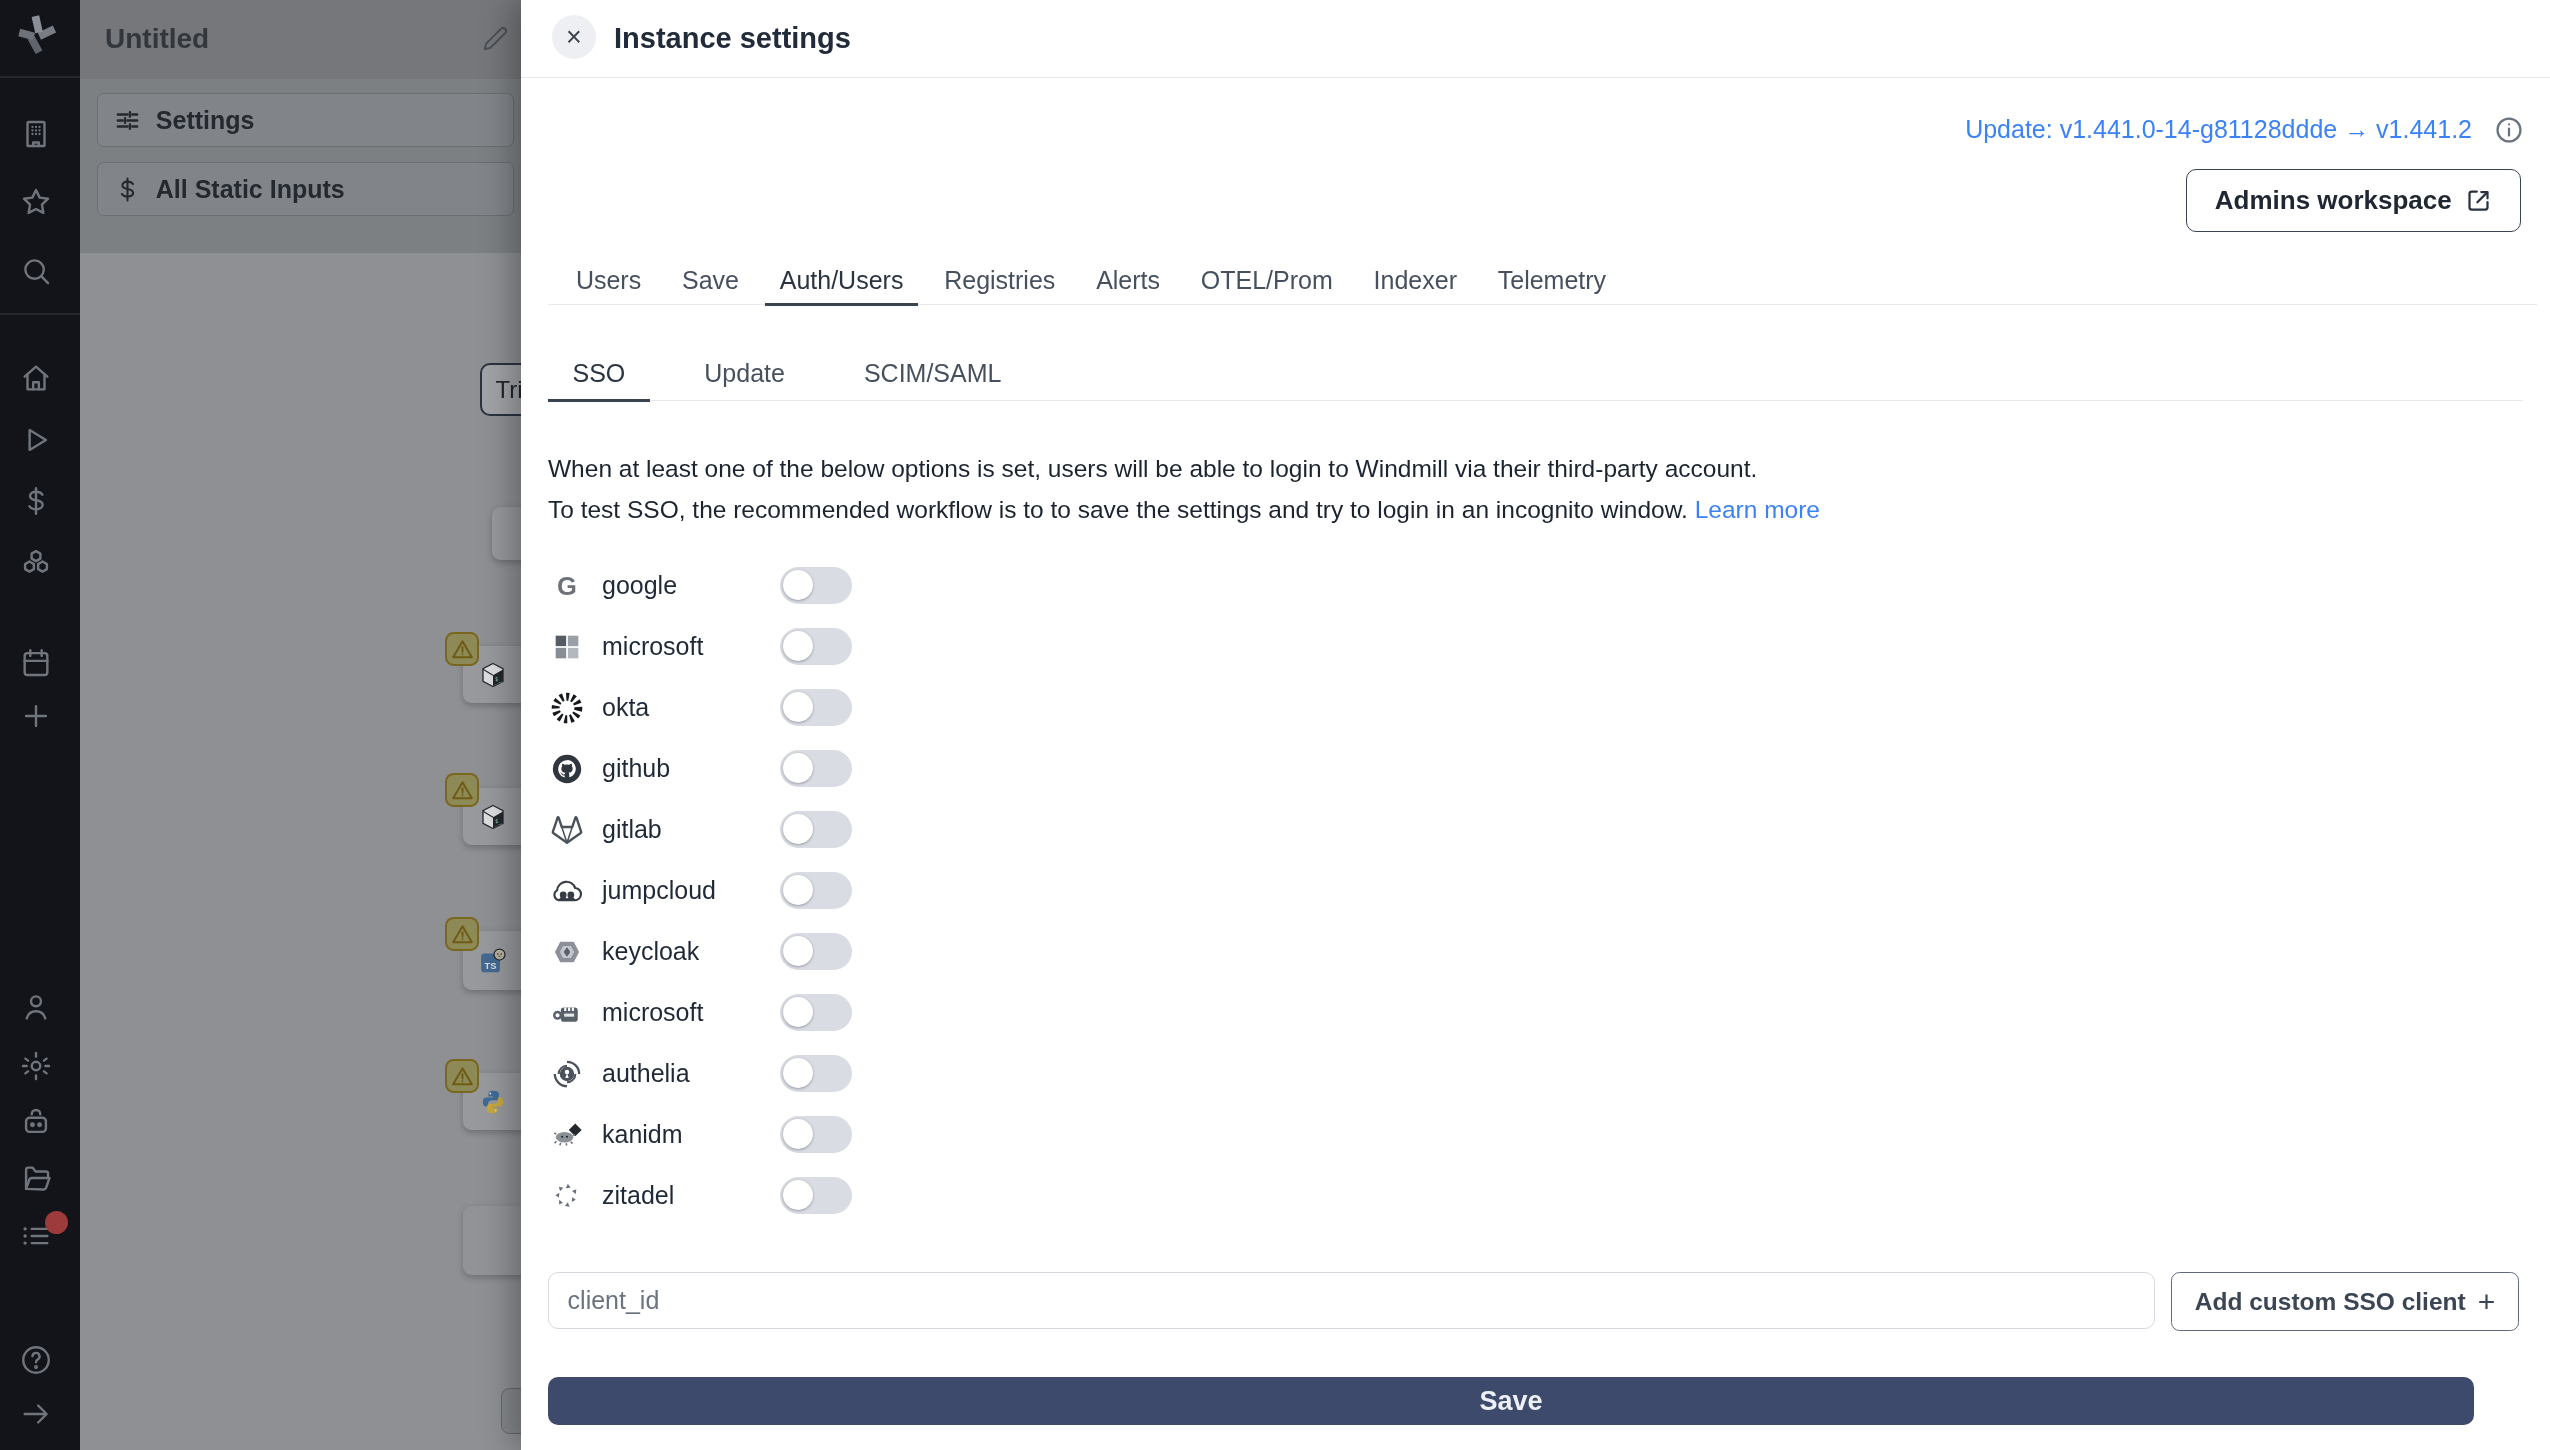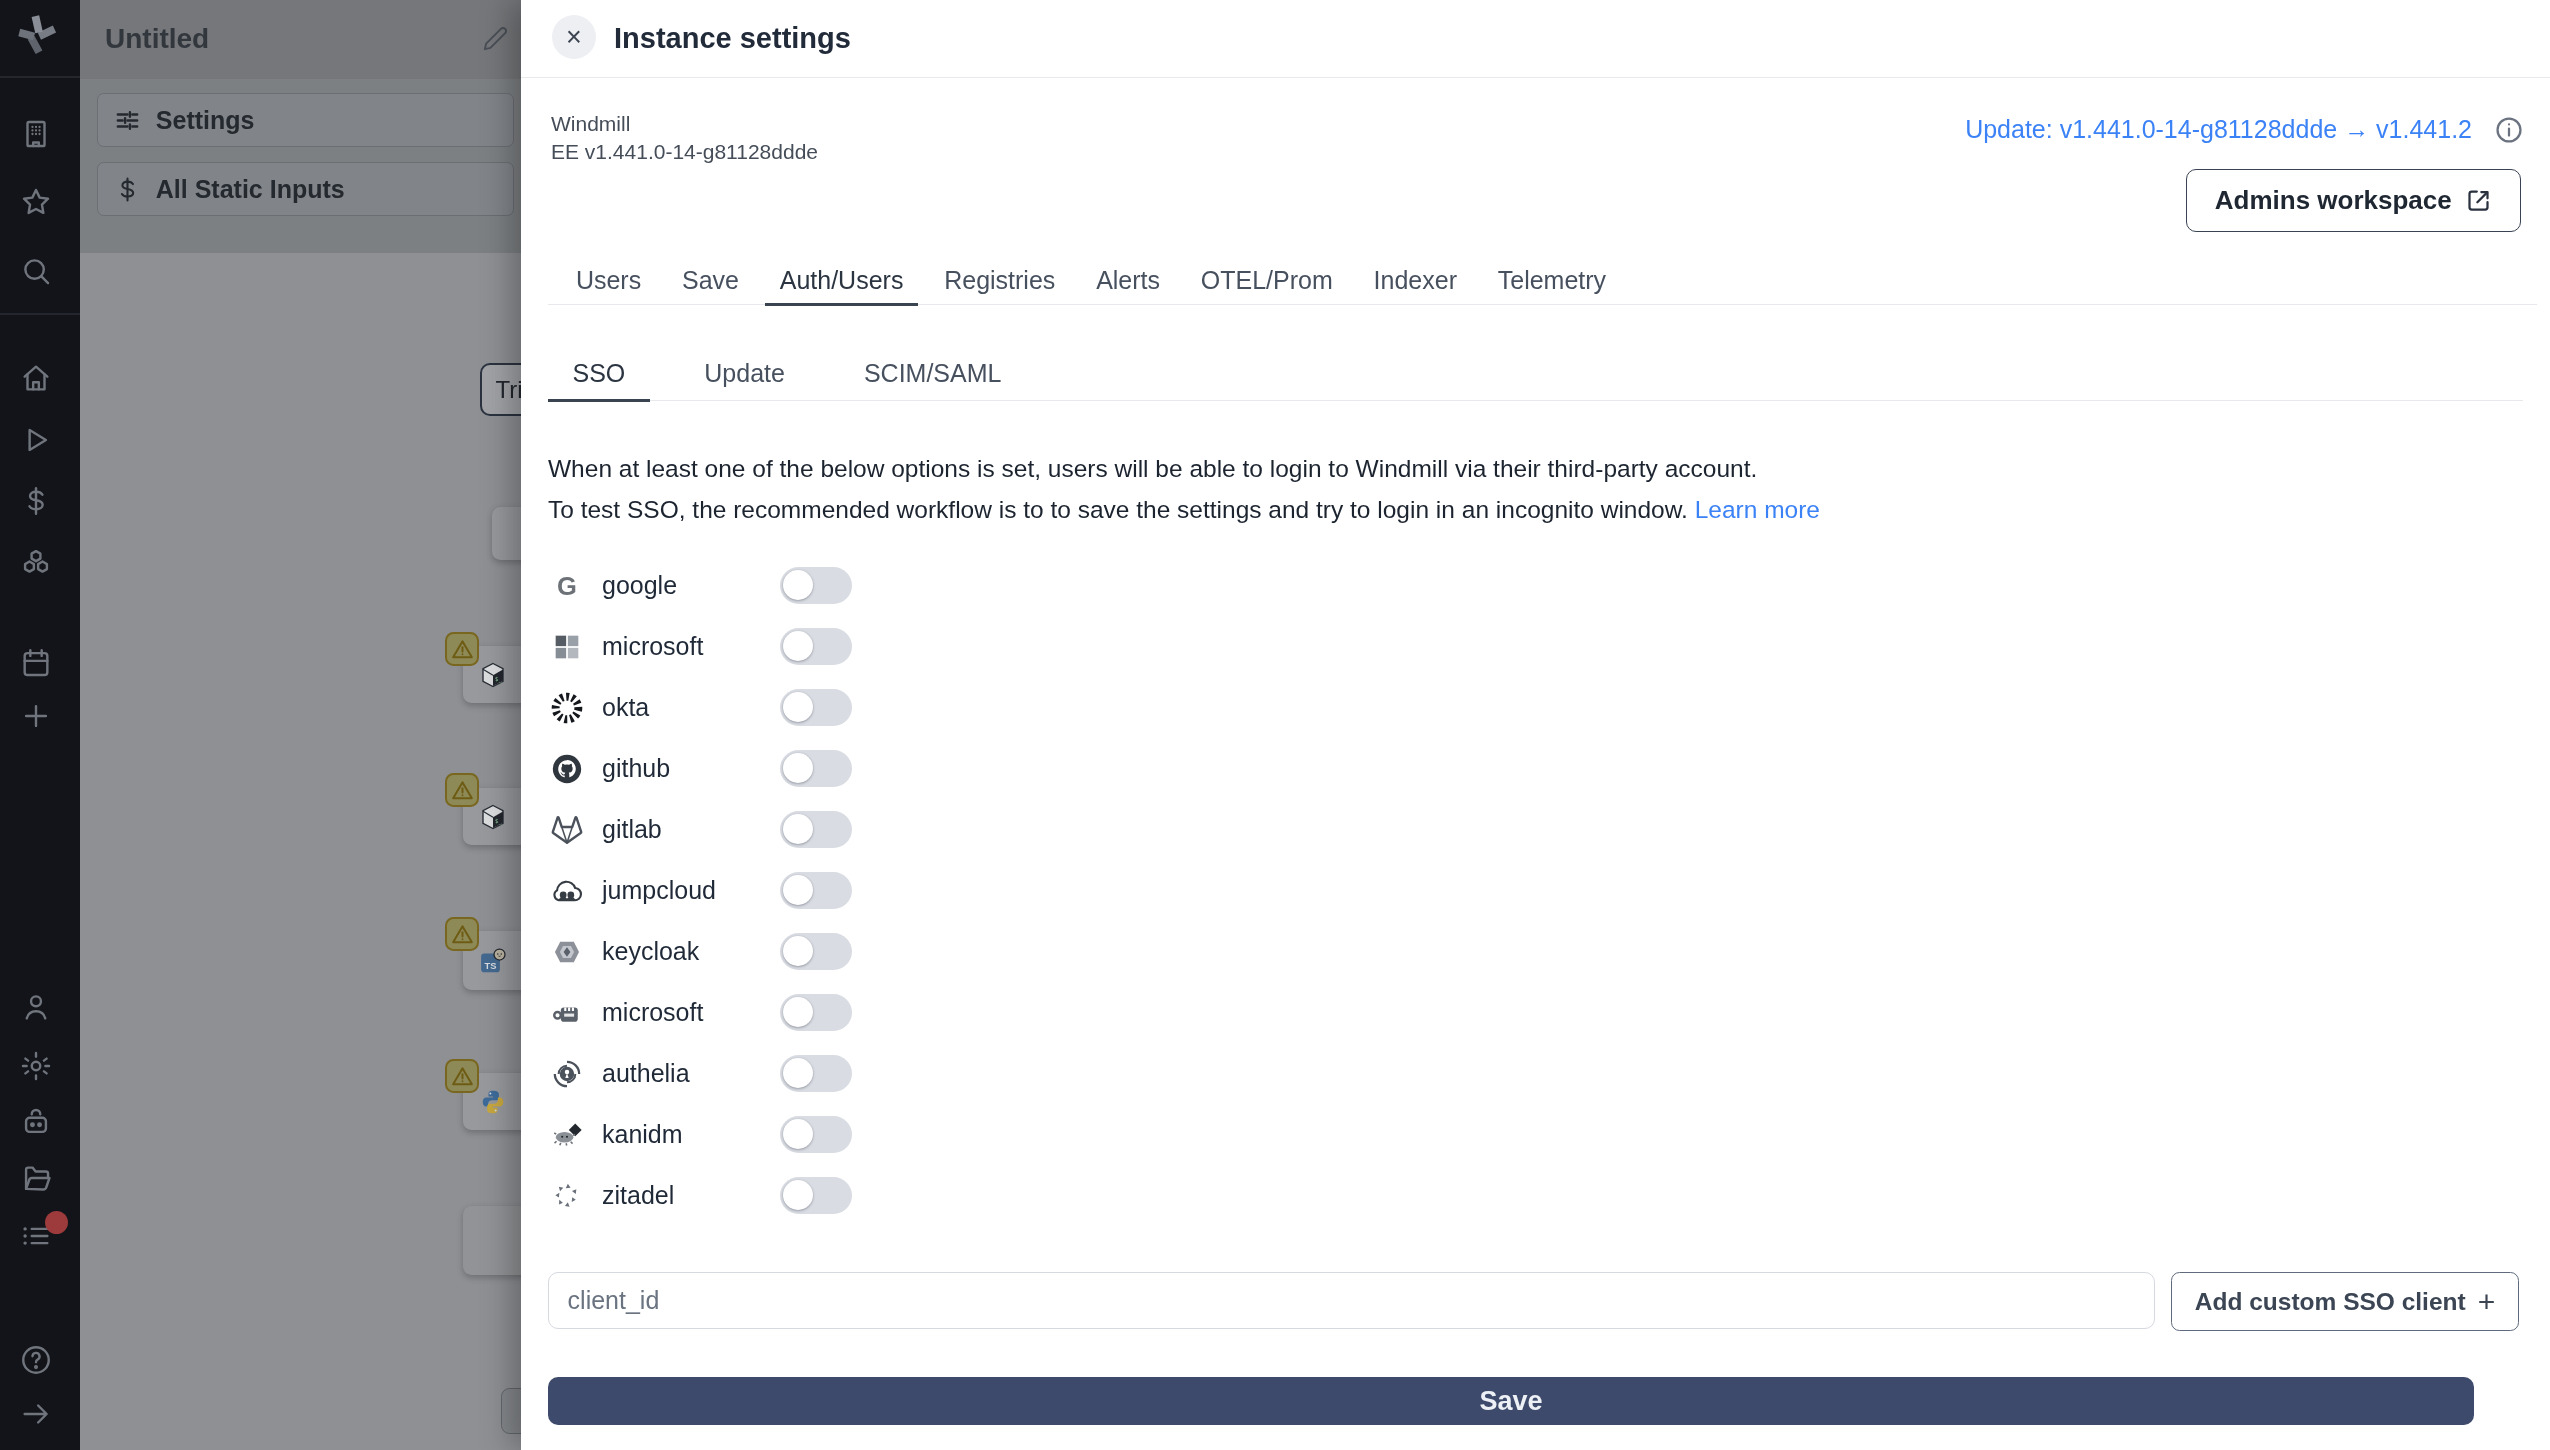--- a/index.html
+++ b/index.html
@@ -264,24 +264,20 @@
     <div class="abs" style="left:421px;top:1388px;width:101px;height:46px;border:1.7px solid #64676c;border-radius:8.5px;background:#85888c;box-sizing:border-box;padding:8.5px 0 0 24px">
       
     </div>
   </section>
 
   <div id="drawer" class="abs">
     <div id="close-btn" class="abs">×</div>
     <div id="modal-title" class="abs">Instance settings</div>
     <div id="header-divider" class="abs"></div>
 
-    <div id="version-block" class="abs">
-      <div>Windmill</div>
-      <div>EE v1.441.0-14-g81128ddde</div>
-    </div>
     <a id="update-link" class="abs">Update: v1.441.0-14-g81128ddde → v1.441.2</a>
     <span id="info-icon" class="abs"><svg viewBox="0 0 24 24" fill="none" stroke="currentColor" stroke-width="1.7" stroke-linecap="round" stroke-linejoin="round" width="100%" height="100%">
           <circle cx="12" cy="12" r="8.6"></circle>
           <path d="M12 11v5.2"></path>
           <circle cx="12" cy="7.8" r=".8" fill="currentColor" stroke="none"></circle>
         </svg></span>
 
     <div id="admins-btn" class="abs">
       <span class="lb">Admins workspace</span>
       <span class="ic"><svg viewBox="0 0 24 24" fill="none" stroke="currentColor" stroke-width="2" stroke-linecap="round" stroke-linejoin="round" width="100%" height="100%">

